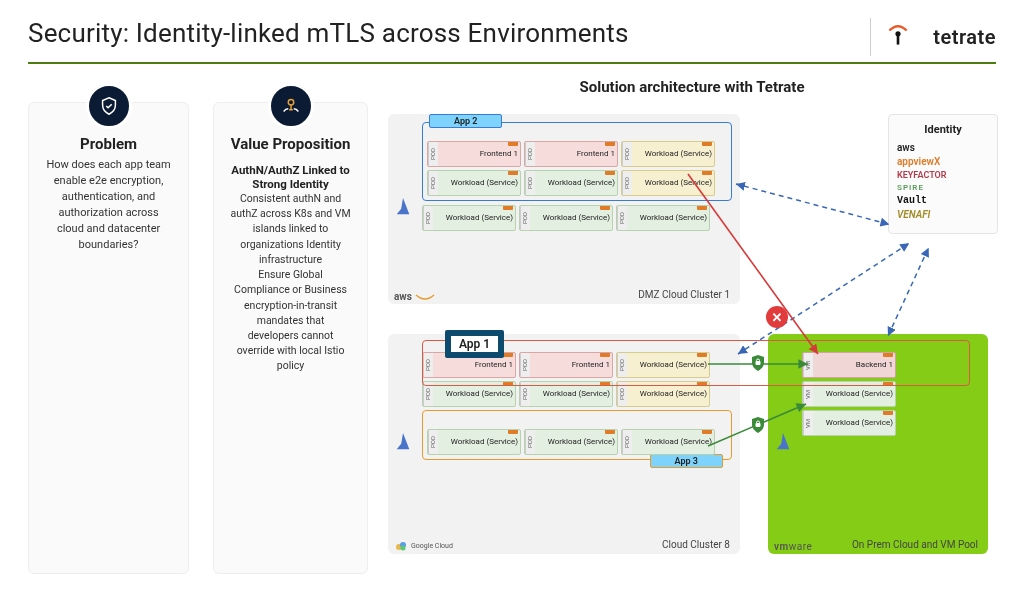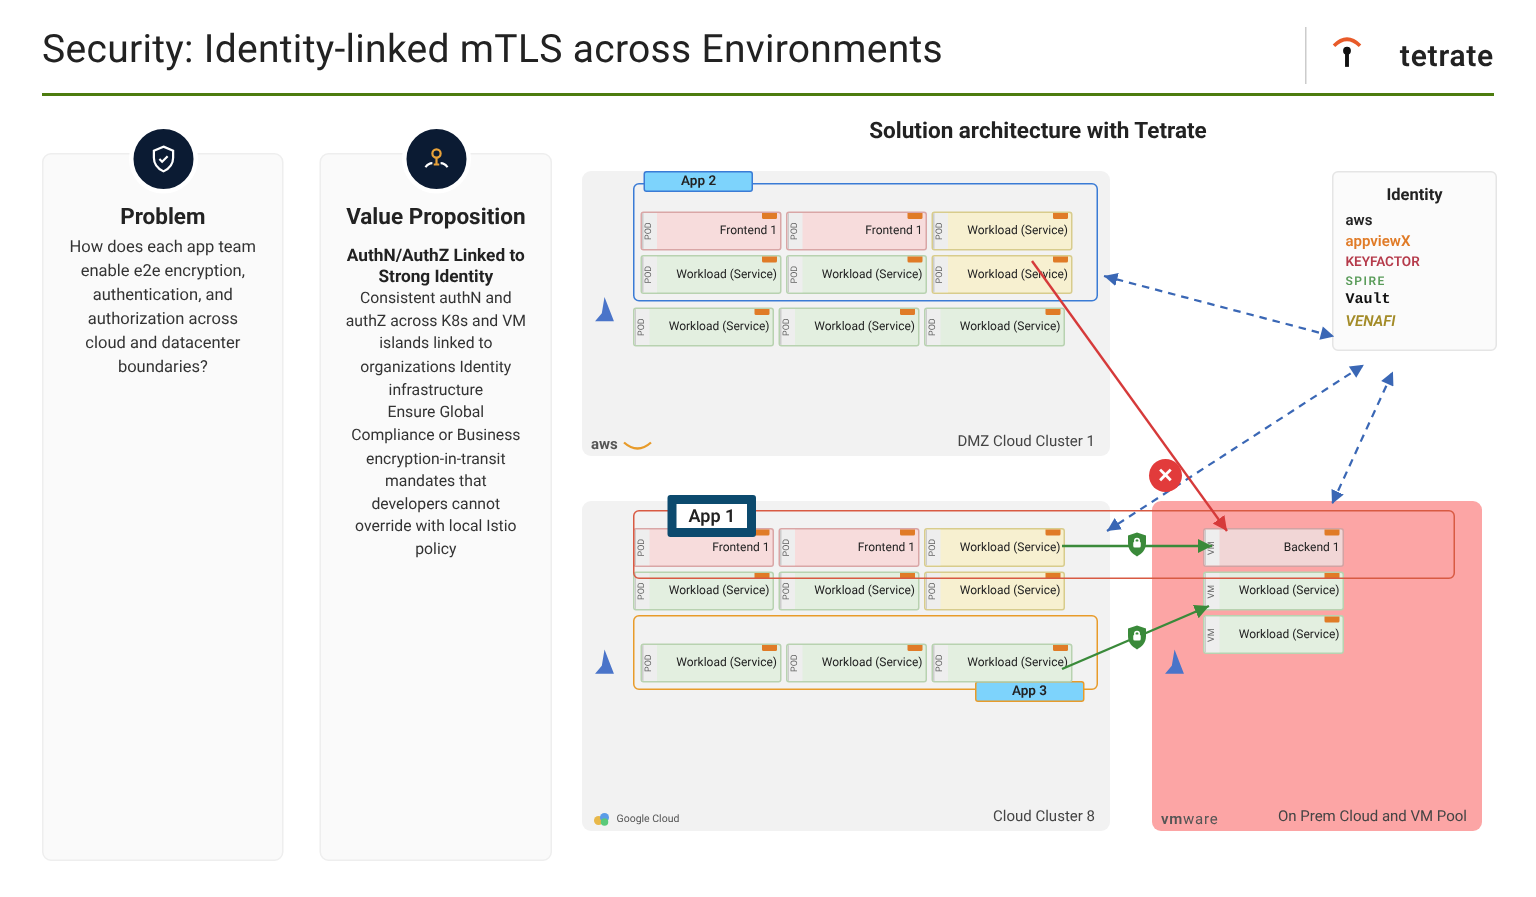--- a/index.html
+++ b/index.html
@@ -71,21 +71,21 @@
     height: 470px;
   }
   .cluster {
     position: absolute;
     background: #f2f2f2;
     border-radius: 6px;
     padding: 8px 8px 22px 34px;
   }
   .cluster.dmz { left: 0; top: 10px; width: 352px; height: 190px; }
   .cluster.cc2 { left: 0; top: 230px; width: 352px; height: 220px; }
-  .cluster.onprem { left: 380px; top: 230px; width: 220px; height: 220px; background:#fca5a5;}
+  .cluster.onprem { left: 380px; top: 230px; width: 220px; height: 220px; background:#84cc16;}
   .cluster-label {
     position: absolute; bottom: 4px; left: 0; right: 10px;
     font-size: 10px; color: #444; text-align: right;
   }
   .platform-logo {
     position: absolute; bottom: 2px; left: 6px;
     font-size: 10px; color: #555;
     display:flex; align-items:center; gap:3px;
   }
 

